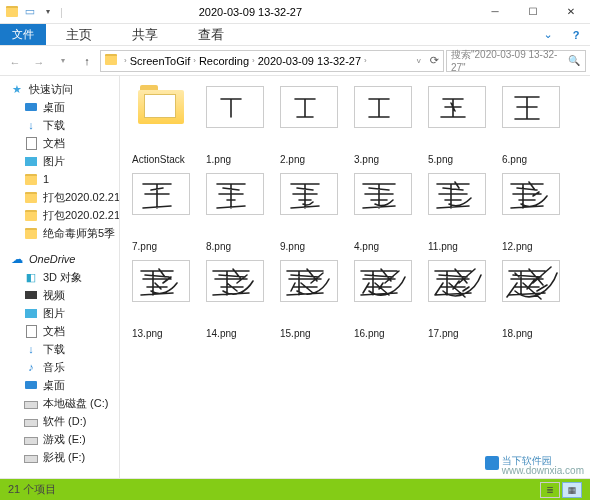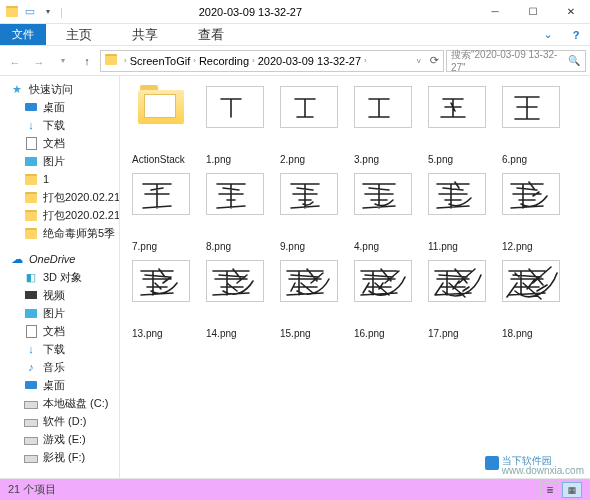--- a/index.html
+++ b/index.html
@@ -53,21 +53,21 @@
 .fitem .thumb { width: 58px; height: 42px; display: flex; align-items: center; justify-content: center; margin-bottom: 2px; }
 .fitem .thumb.folder .fld { width: 46px; height: 34px; background: linear-gradient(#ffe9a8,#ffd04f); border-radius: 2px; position: relative; }
 .fitem .thumb.folder .fld::before { content:""; position:absolute; top:-5px; left:2px; width:18px; height:5px; background:#f4c95d; border-radius:2px 2px 0 0; }
 .fitem .thumb.folder .fld::after { content:""; position:absolute; top:4px; left:6px; width:30px; height:22px; background:#fff; border:1px solid #e0c060; }
 .fitem .thumb.img { border: 1px solid #ccc; background:#fff; position:relative; }
 .fitem .thumb.img svg { width:100%; height:100%; }
 .fitem .thumb.file .pg { width:36px; height:40px; background:#fff; border:1px solid #bbb; position:relative; }
 .fitem .thumb.file .pg::before { content:""; position:absolute; top:0; right:0; width:9px; height:9px; background:linear-gradient(135deg,#fff 48%, #bbb 52%); }
 .fitem .lbl { font-size: 10px; color: #222; text-align: center; word-break: break-all; line-height: 1.1; max-width: 70px; }
 
-.status { position: absolute; bottom: 0; left: 0; right: 0; height: 22px; border-top: 1px solid #e5e5e5; display: flex; align-items: center; padding: 0 8px; font-size: 11px; color: #444; background:#f0abfc; }
+.status { position: absolute; bottom: 0; left: 0; right: 0; height: 22px; border-top: 1px solid #e5e5e5; display: flex; align-items: center; padding: 0 8px; font-size: 11px; color: #444; background:#84cc16; }
 .status .vbtns { margin-left: auto; display:flex; gap:2px; }
 .status .vbtns div { width:20px; height:16px; border:1px solid #ccc; display:flex; align-items:center; justify-content:center; font-size:9px; }
 .status .vbtns .act { background:#cde6f7; border-color:#7bb3db; }
 
 .watermark { position:absolute; right:6px; bottom:24px; font-size:10px; color:#8aa; display:flex; align-items:flex-start; gap:3px; }
 .watermark .logo { width:14px; height:14px; background:#2d89d6; border-radius:2px; }
 
 ::-webkit-scrollbar { width:14px; }
 ::-webkit-scrollbar-thumb { background:#c8c8c8; border:3px solid #fff; border-radius:7px; }
 </style>

